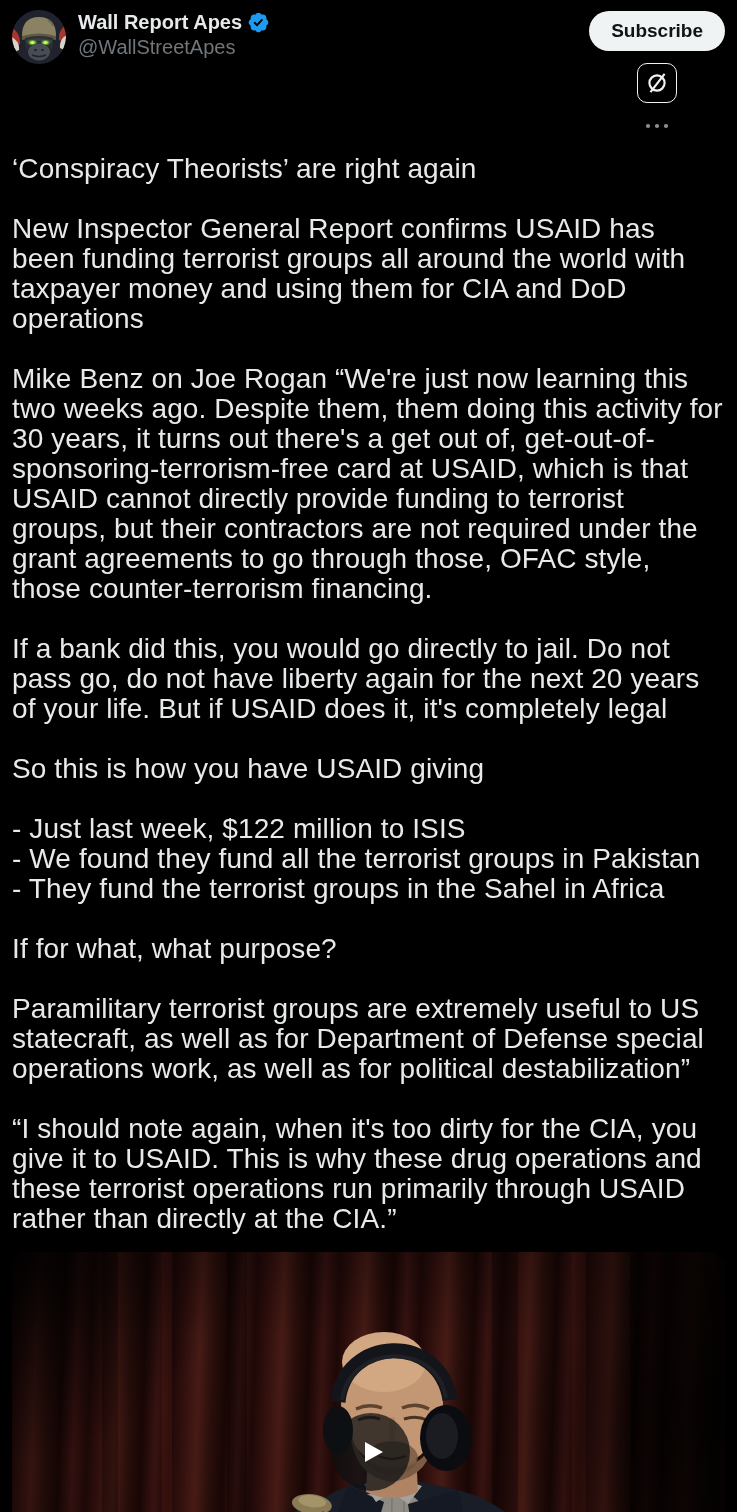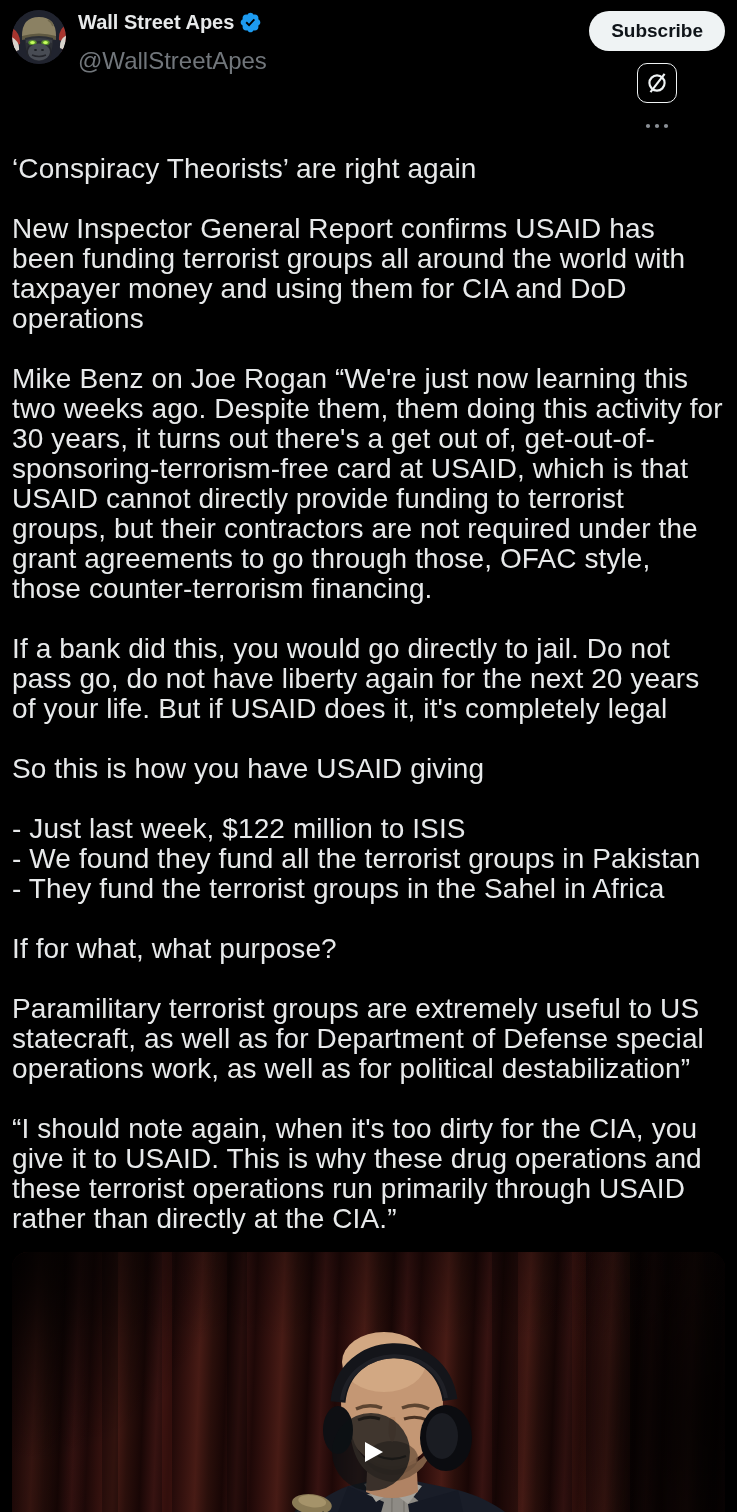--- a/index.html
+++ b/index.html
@@ -8,21 +8,21 @@
 
   .tweet { padding:10px 12px 0 12px; }
 
   
   .header { display:flex; align-items:flex-start; }
   .avatar { width:54px; height:54px; border-radius:50%; overflow:hidden; flex:0 0 54px; cursor:pointer; background:#1b1d26; }
   .id-block { margin-left:12px; flex:1 1 auto; min-width:0; padding-top:1px; }
   .name-row { display:flex; align-items:center; gap:5px; }
   .display-name { font-size:20px; font-weight:700; color:#e7e9ea; cursor:pointer; }
   .verified { width:23px; height:23px; flex:0 0 auto; }
-  .handle { font-size:24px; color:#71767b; margin-top:13px; cursor:pointer; }
+  .handle { font-size:20px; color:#71767b; margin-top:2px; cursor:pointer; }
   .header-actions { display:flex; align-items:center; gap:12px; padding-top:1px;flex-direction:column; }
   .subscribe-btn {
     background:#eff3f4; color:#0f1419; border:none; border-radius:20px;
     height:40px; padding:0 22px; font-size:19px; font-weight:700;
     font-family:inherit; cursor:pointer;
   }
   .grok-btn {
     width:40px; height:40px; border:1.5px solid #eff3f4; border-radius:10px;
     background:transparent; display:flex; align-items:center; justify-content:center; cursor:pointer;
   }
@@ -111,21 +111,21 @@
           <ellipse cx="30.5" cy="40" rx="1.5" ry="1" fill="#1d1f24"></ellipse>
           <path d="M20,45 Q27,48 34,45" stroke="#23252b" stroke-width="1.6" fill="none"></path>
           <path d="M17,36 Q14,41 16,46" stroke="#23252b" stroke-width="1.3" fill="none"></path>
           <path d="M37,36 Q40,41 38,46" stroke="#23252b" stroke-width="1.3" fill="none"></path>
         </g>
       </svg>
     </div>
 
     <div class="id-block">
       <div class="name-row">
-        <span class="display-name">Wall Street Apes</span>
+        <span class="display-name">Wall Report Apes</span>
         <svg class="verified" viewBox="0 0 24 24">
           <path fill="#1d9bf0" d="M22.25 12c0-1.43-.88-2.67-2.19-3.34.46-1.39.2-2.9-.81-3.91s-2.52-1.27-3.91-.81c-.66-1.31-1.91-2.19-3.34-2.19s-2.67.88-3.33 2.19c-1.4-.46-2.91-.2-3.92.81s-1.26 2.52-.8 3.91c-1.31.67-2.2 1.91-2.2 3.34s.89 2.67 2.2 3.34c-.46 1.39-.21 2.9.8 3.91s2.52 1.26 3.91.81c.67 1.31 1.91 2.19 3.34 2.19s2.68-.88 3.34-2.19c1.39.45 2.9.2 3.91-.81s1.27-2.52.81-3.91c1.31-.67 2.19-1.91 2.19-3.34zm-11.71 4.2L6.8 12.46l1.41-1.42 2.26 2.26 4.8-5.23 1.47 1.36-6.2 6.77z"></path>
         </svg>
       </div>
       <div class="handle">@WallStreetApes</div>
     </div>
 
     <div class="header-actions">
       <button class="subscribe-btn">Subscribe</button>
       <button class="grok-btn">

